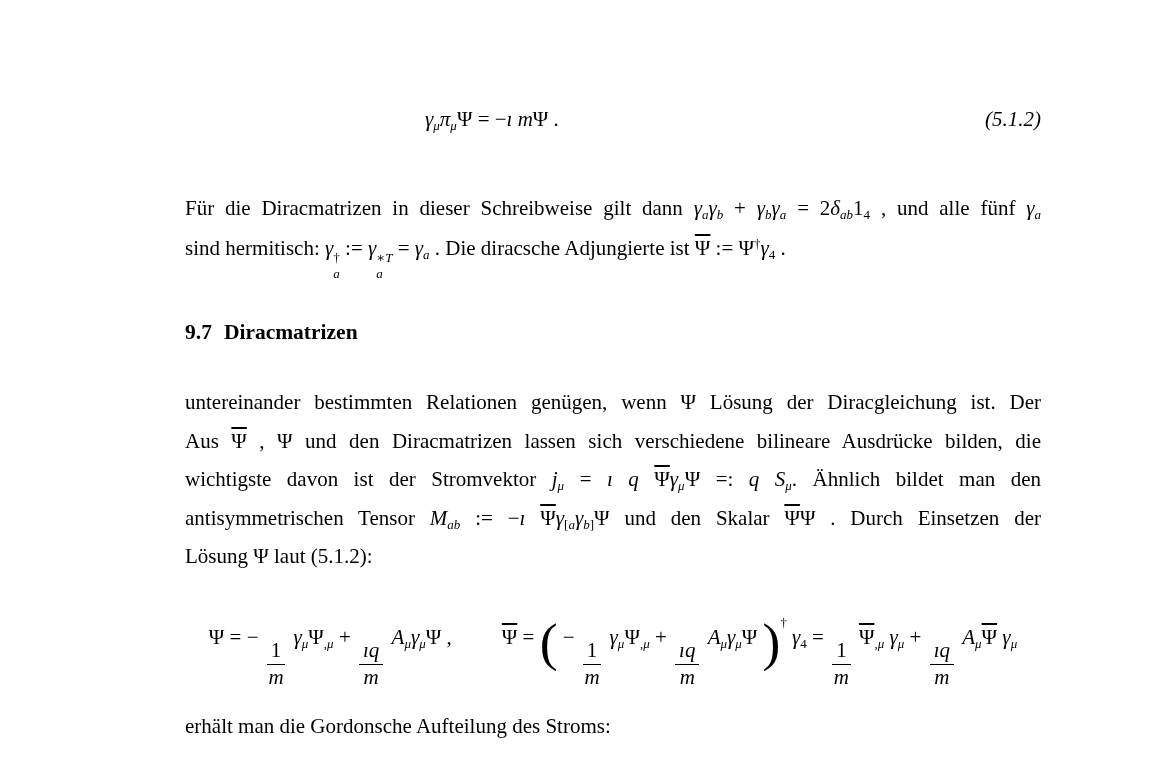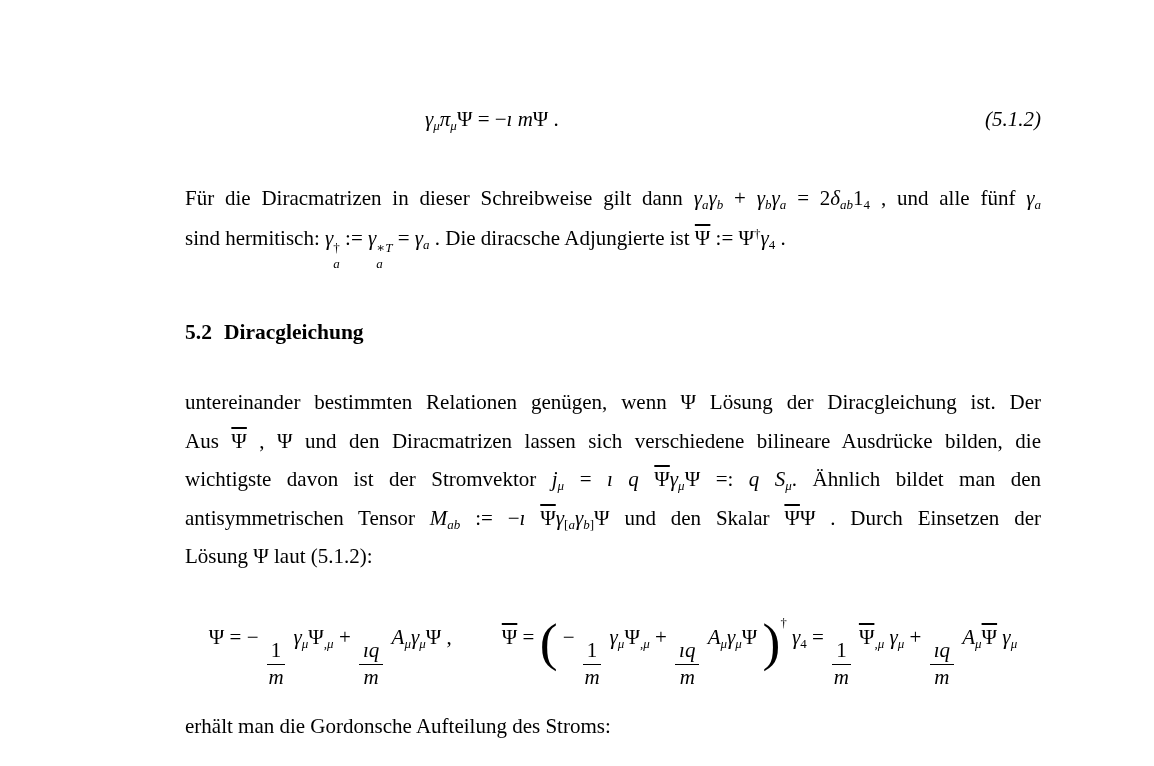--- a/index.html
+++ b/index.html
@@ -13,21 +13,21 @@
   }
   
   .eq-row{
     position:absolute;left:185px;top:107px;width:856px;
     display:flex;align-items:baseline;
   }
   .eq-main{margin-left:240px;}
   .eq-num{margin-left:auto;font-style:italic;}
   
   .para{position:absolute;left:185px;width:856px;}
-  .para1{top:178px;line-height:40px;}
+  .para1{top:188px;line-height:40px;}
   .para2{top:383px;line-height:38.5px;}
   .line{width:856px;}
   .jl{text-align:justify;text-align-last:justify;}
   
   .heading{
     position:absolute;left:185px;top:319px;
     font-weight:700;font-size:21.5px;line-height:26px;
   }
   .heading .hnum{margin-right:12px;}
   
@@ -77,21 +77,21 @@
     <div class="line">sind hermitisch: <span class="math"><span class="mi">γ</span><span class="stk">
             <span class="stk-t"><span class="mr">†</span></span>
             <span class="stk-b"><span class="mi">a</span></span>
           </span><span class="mr"> := </span><span class="mi">γ</span><span class="stk">
             <span class="stk-t"><span class="mr">∗</span><span class="mi">T</span></span>
             <span class="stk-b"><span class="mi">a</span></span>
           </span><span class="mr"> = </span><span class="mi">γ</span><sub><span class="mi">a</span></sub></span> . Die diracsche Adjungierte ist <span class="math"><span class="ovl"><span class="mr">Ψ</span></span><span class="mr"> := Ψ</span><sup><span class="mr">†</span></sup><span class="mi">γ</span><sub><span class="mr">4</span></sub></span> .</div>
   </div>
 
   <div class="heading">
-    <span class="hnum">5.2</span><span>Diracgleichung</span>
+    <span class="hnum">9.7</span><span>Diracmatrizen</span>
   </div>
 
   <div class="para para2">
     <div class="line jl">untereinander bestimmten Relationen genügen, wenn <span class="math"><span class="mr">Ψ</span></span> Lösung der Diracgleichung ist. Der</div>
     <div class="line jl">Aus <span class="math"><span class="ovl"><span class="mr">Ψ</span></span></span> , <span class="math"><span class="mr">Ψ</span></span> und den Diracmatrizen lassen sich verschiedene bilineare Ausdrücke bilden, die</div>
     <div class="line jl">wichtigste davon ist der Stromvektor <span class="math"><span class="mi">j</span><sub><span class="mi">μ</span></sub><span class="mr"> = </span><span class="mi">ı</span><span class="mr"> </span><span class="mi">q</span><span class="mr"> </span><span class="ovl"><span class="mr">Ψ</span></span><span class="mi">γ</span><sub><span class="mi">μ</span></sub><span class="mr">Ψ =: </span><span class="mi">q</span><span class="mr"> </span><span class="mi">S</span><sub><span class="mi">μ</span></sub></span>. Ähnlich bildet man den</div>
     <div class="line jl">antisymmetrischen Tensor <span class="math"><span class="mi">M</span><sub><span class="mi">ab</span></sub><span class="mr"> := −</span><span class="mi">ı</span><span class="mr"> </span><span class="ovl"><span class="mr">Ψ</span></span><span class="mi">γ</span><sub><span class="mr">[</span><span class="mi">a</span></sub><span class="mi">γ</span><sub><span class="mi">b</span><span class="mr">]</span></sub><span class="mr">Ψ</span></span> und den Skalar <span class="math"><span class="ovl"><span class="mr">Ψ</span></span><span class="mr">Ψ</span></span> . Durch Einsetzen der</div>
     <div class="line">Lösung <span class="math"><span class="mr">Ψ</span></span> laut (5.1.2):</div>
   </div>
 

